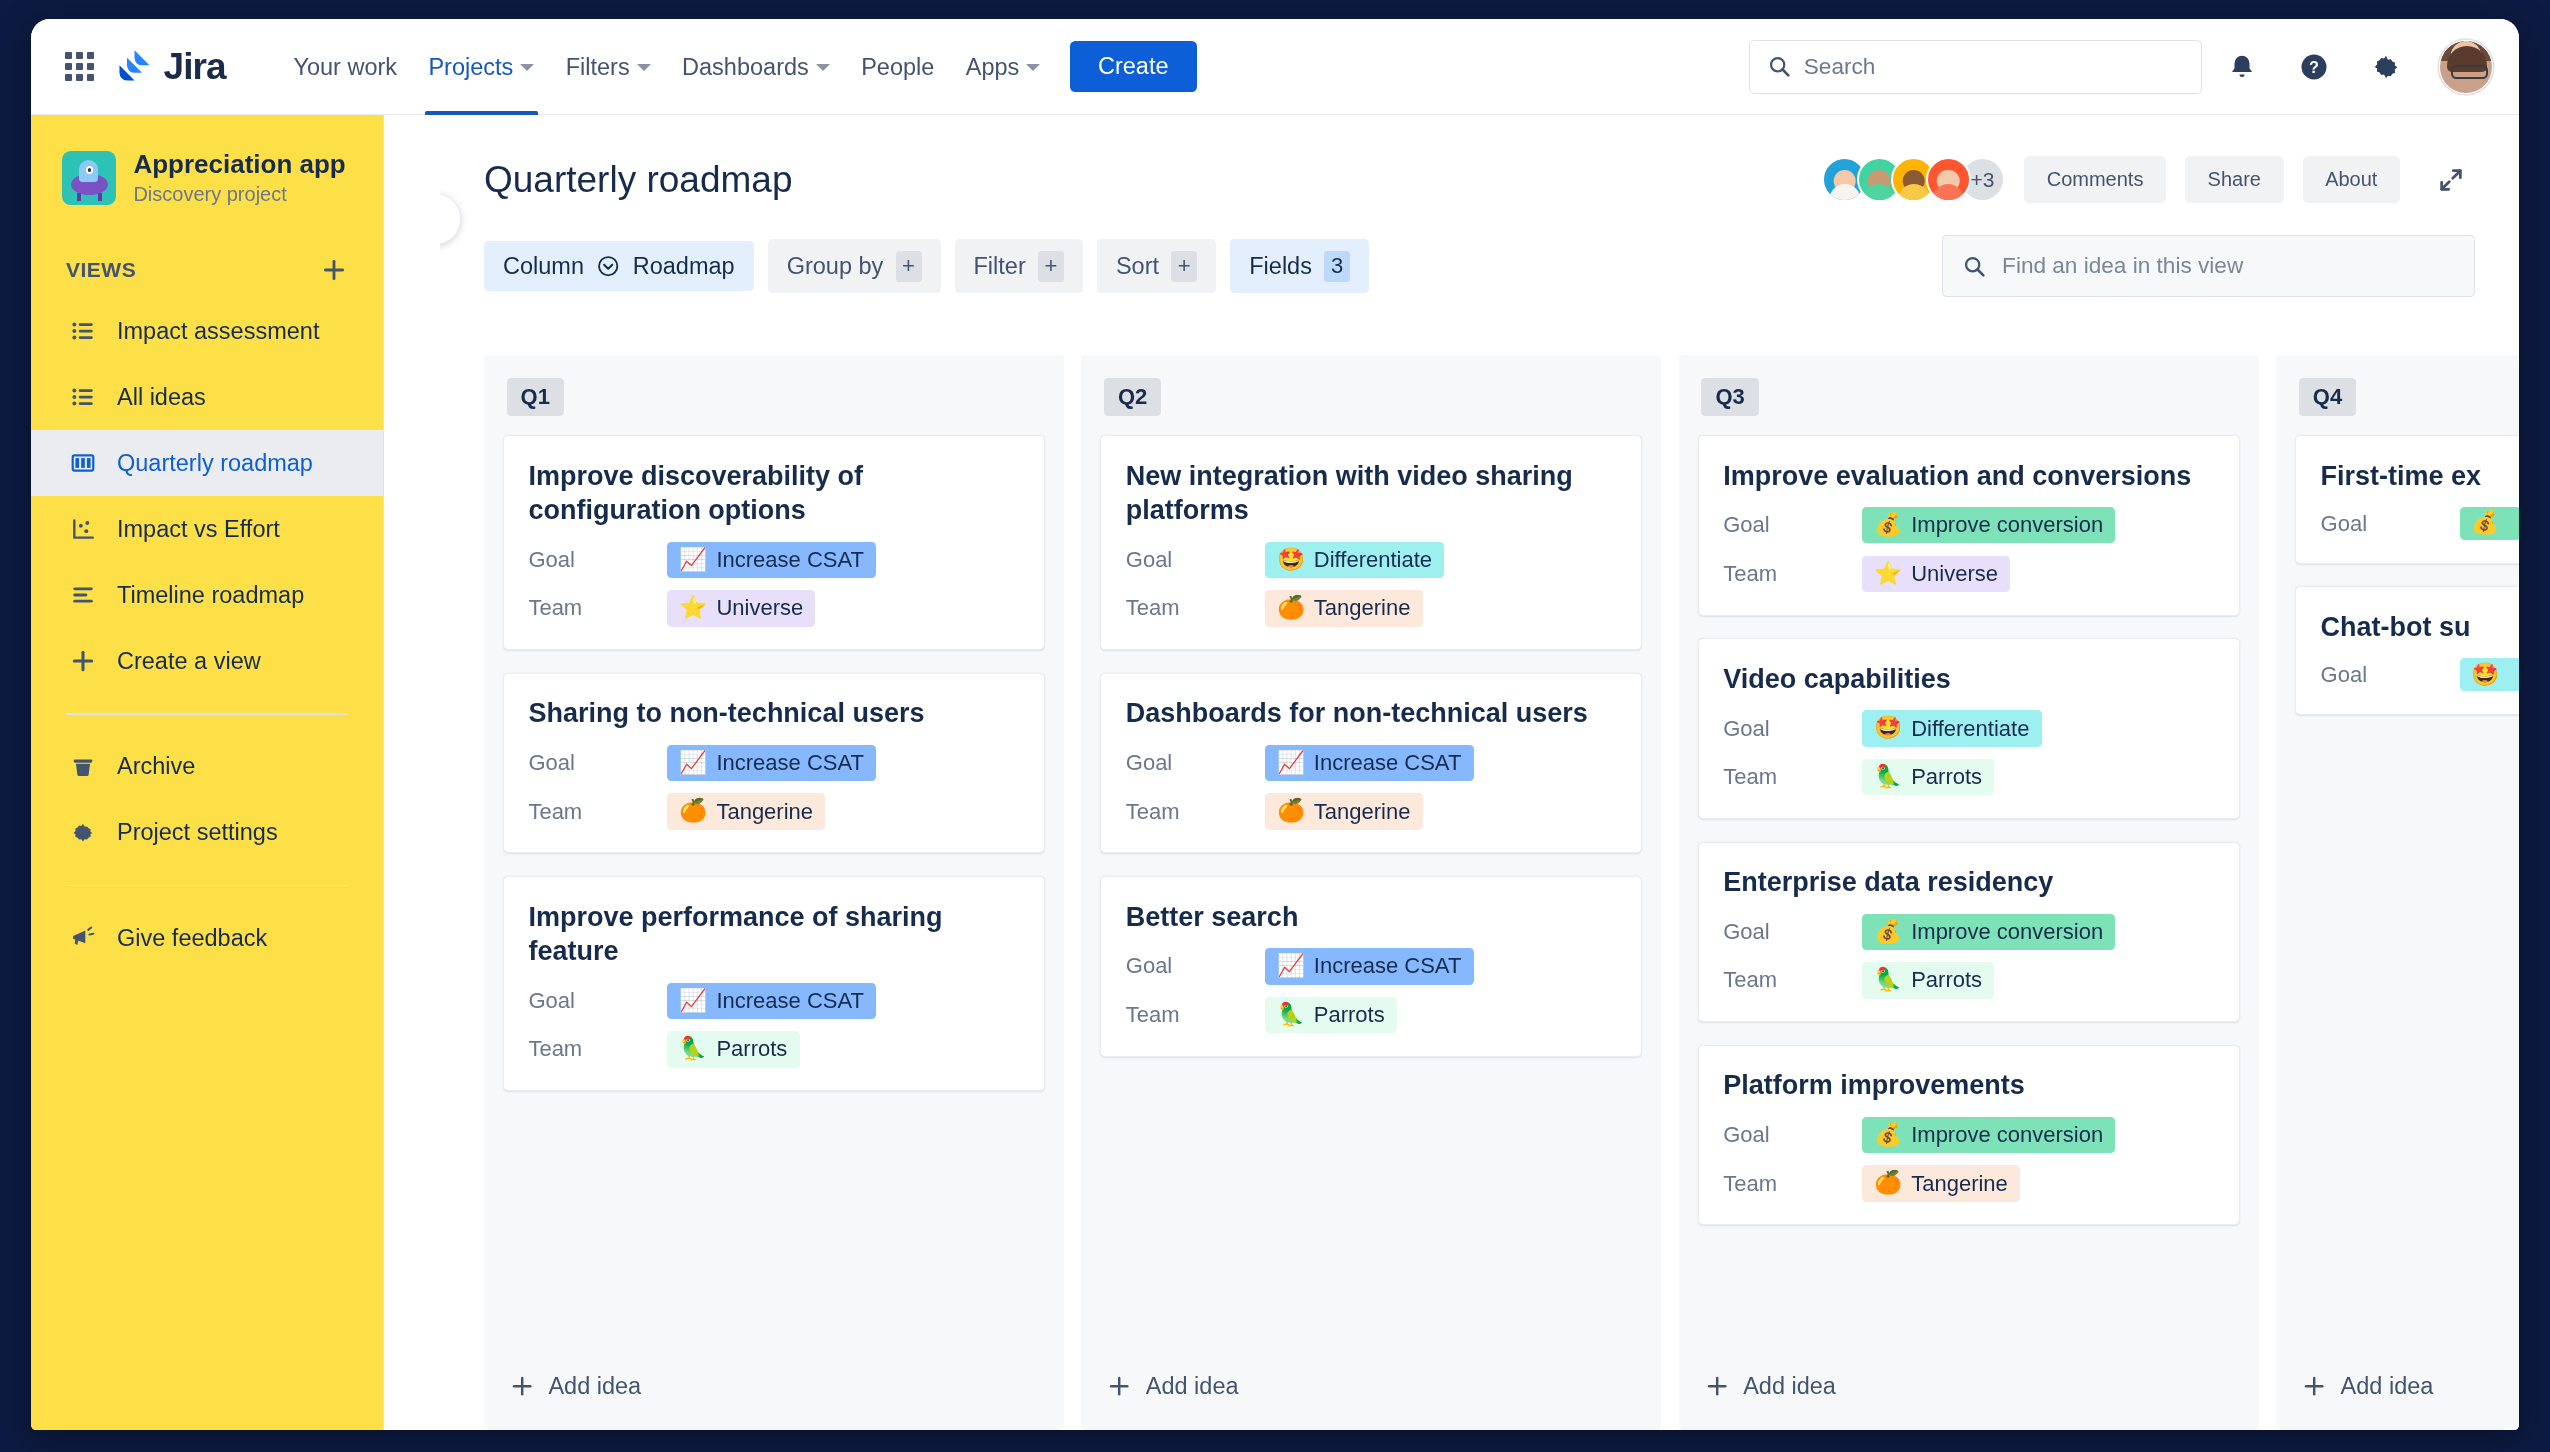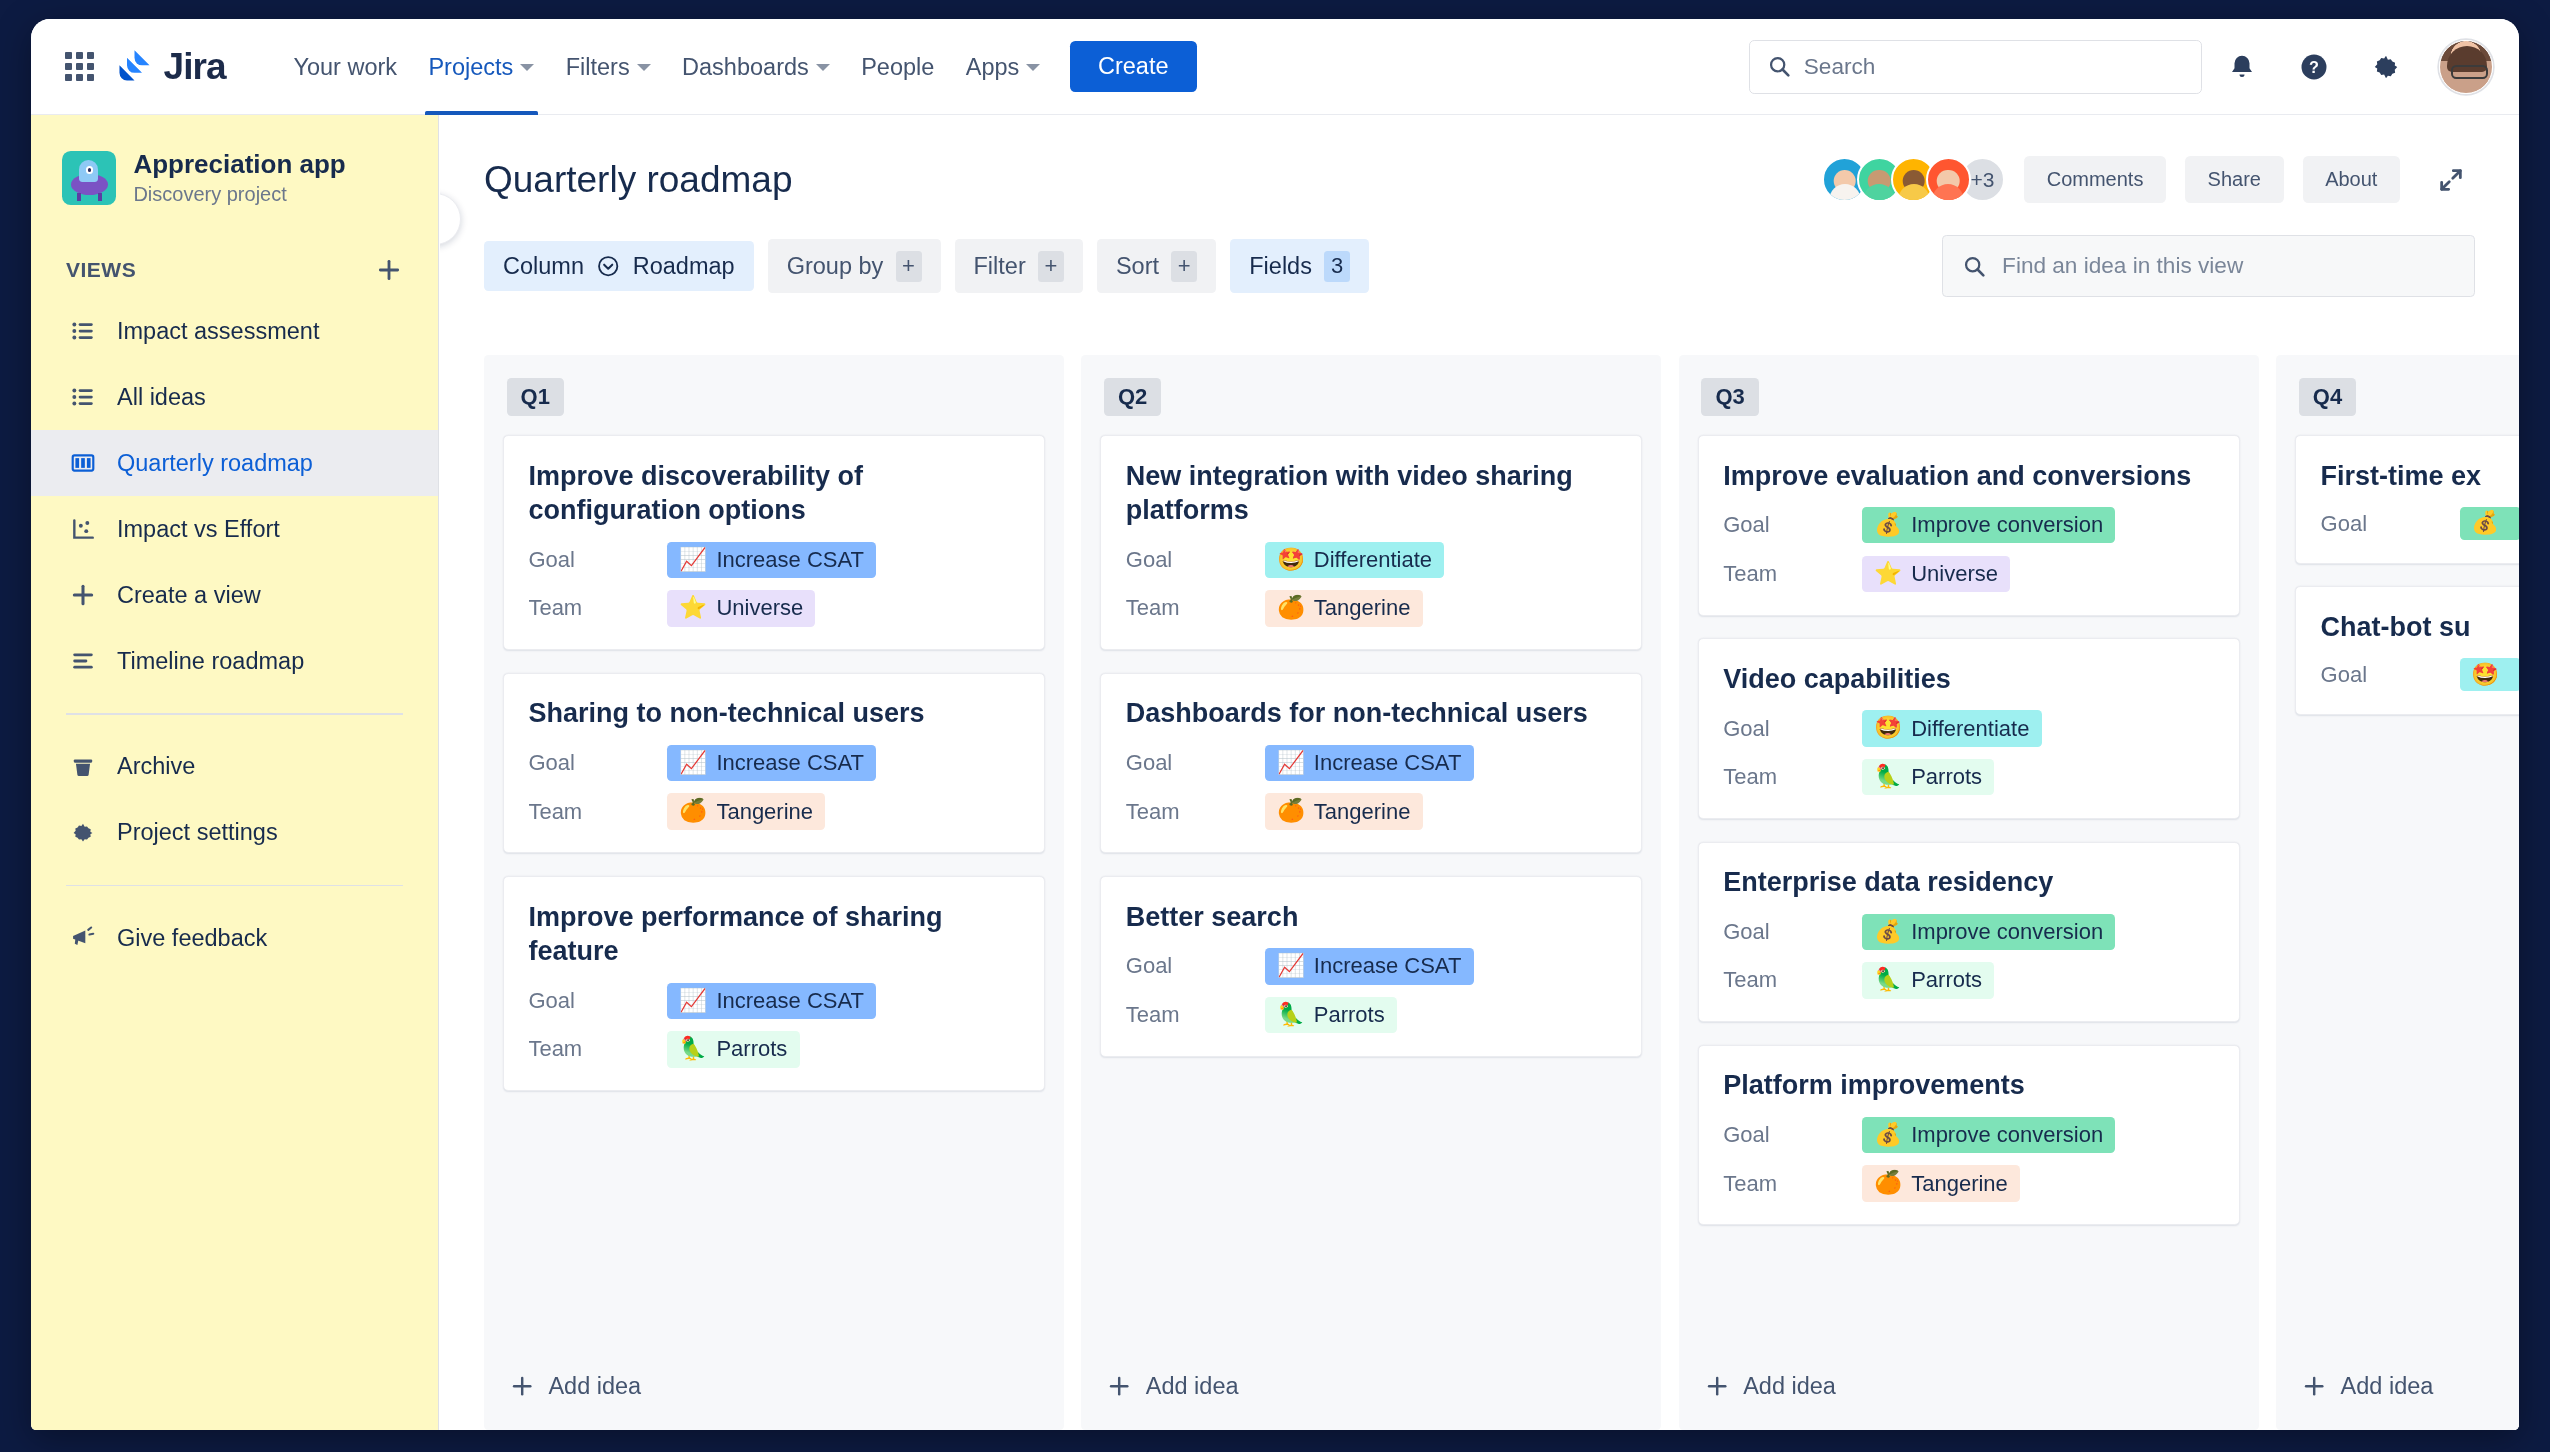--- a/index.html
+++ b/index.html
@@ -63,22 +63,22 @@
                 linear-gradient(#6b4a3a 0 38%, #caa089 38% 100%);
     border: 1.7px solid #fff; box-shadow: 0 0 0 1.7px #dfe1e6;
     overflow:hidden; position:relative;
   }
   .avatar::before{content:'';position:absolute;left:7px;top:5.2px;width:40px;height:26px;background:#5a3c2e;border-radius:21px 21px 5.2px 5.2px;}
   .avatar::after{content:'';position:absolute;left:10.5px;top:24.4px;width:33px;height:10.5px;border:2.6px solid #3b3b3b;border-radius:5.2px;}
 
   
   .sidebar {
     position:absolute; left:0; top:96px;
-    width: 408px; height: calc(100% - 96px);
-    background:#fef9c3;
+    width: 353px; height: calc(100% - 96px);
+    background:#fde047;
     border-right:1.7px solid #dfe1e6;
   }
   .proj-head { display:flex; align-items:center; gap:17.4px; padding: 35px 26px 26px 31px; cursor:pointer;}
   .proj-icon {
     width:54px;height:54px;border-radius:8.7px;background:#2cc3b6;position:relative;flex:0 0 auto;overflow:hidden;
   }
   .proj-icon .ufo-body{position:absolute;left:8.7px;top:22.6px;width:37px;height:21px;background:#7b52c4;border-radius:50%;}
   .proj-icon .ufo-dome{position:absolute;left:17.4px;top:8.7px;width:19px;height:22.6px;background:#8ec9f5;border-radius:9.6px 9.6px 3.5px 3.5px;}
   .proj-icon .ufo-eye{position:absolute;left:23.5px;top:15px;width:7.8px;height:7.8px;background:#fff;border-radius:50%;}
   .proj-icon .ufo-eye::after{content:'';position:absolute;left:2.2px;top:2.2px;width:3.5px;height:3.5px;background:#2b2b5e;border-radius:50%;}
@@ -351,36 +351,36 @@
             <circle cx="16" cy="6.5" r="1.8" fill="#44546f"></circle>
             <circle cx="15" cy="14" r="1.8" fill="#44546f"></circle>
           </svg>
       </span>
       <span>Impact vs Effort</span>
     </div>
 
     <div class="sb-item">
       <span class="sb-icon">
         <svg width="26" height="26" viewBox="0 0 24 24">
-            <line x1="12" y1="4" x2="12" y2="20" stroke="#44546f" stroke-width="2.8" stroke-linecap="round"></line>
-            <line x1="4" y1="12" x2="20" y2="12" stroke="#44546f" stroke-width="2.8" stroke-linecap="round"></line>
-          </svg>
-      </span>
-      <span>Create a view</span>
-    </div>
-
-    <div class="sb-item">
-      <span class="sb-icon">
-        <svg width="26" height="26" viewBox="0 0 24 24">
             <rect x="3" y="5" width="18" height="2.6" rx="1.3" fill="#44546f"></rect>
             <rect x="3" y="10.7" width="13" height="2.6" rx="1.3" fill="#44546f"></rect>
             <rect x="3" y="16.4" width="18" height="2.6" rx="1.3" fill="#44546f"></rect>
           </svg>
       </span>
       <span>Timeline roadmap</span>
+    </div>
+
+    <div class="sb-item">
+      <span class="sb-icon">
+        <svg width="26" height="26" viewBox="0 0 24 24">
+            <line x1="12" y1="4" x2="12" y2="20" stroke="#44546f" stroke-width="2.8" stroke-linecap="round"></line>
+            <line x1="4" y1="12" x2="20" y2="12" stroke="#44546f" stroke-width="2.8" stroke-linecap="round"></line>
+          </svg>
+      </span>
+      <span>Create a view</span>
     </div>
 
     <div class="sb-div"></div>
 
     <div class="sb-item">
       <span class="sb-icon">
         <svg width="26" height="26" viewBox="0 0 24 24">
             <rect x="3.5" y="5" width="17" height="3" rx="1" fill="#44546f"></rect>
             <path d="M5.5 9h13l-1.3 10.2a1.4 1.4 0 0 1-1.4 1.2H8.2a1.4 1.4 0 0 1-1.4-1.2z" fill="#44546f"></path>
           </svg>

